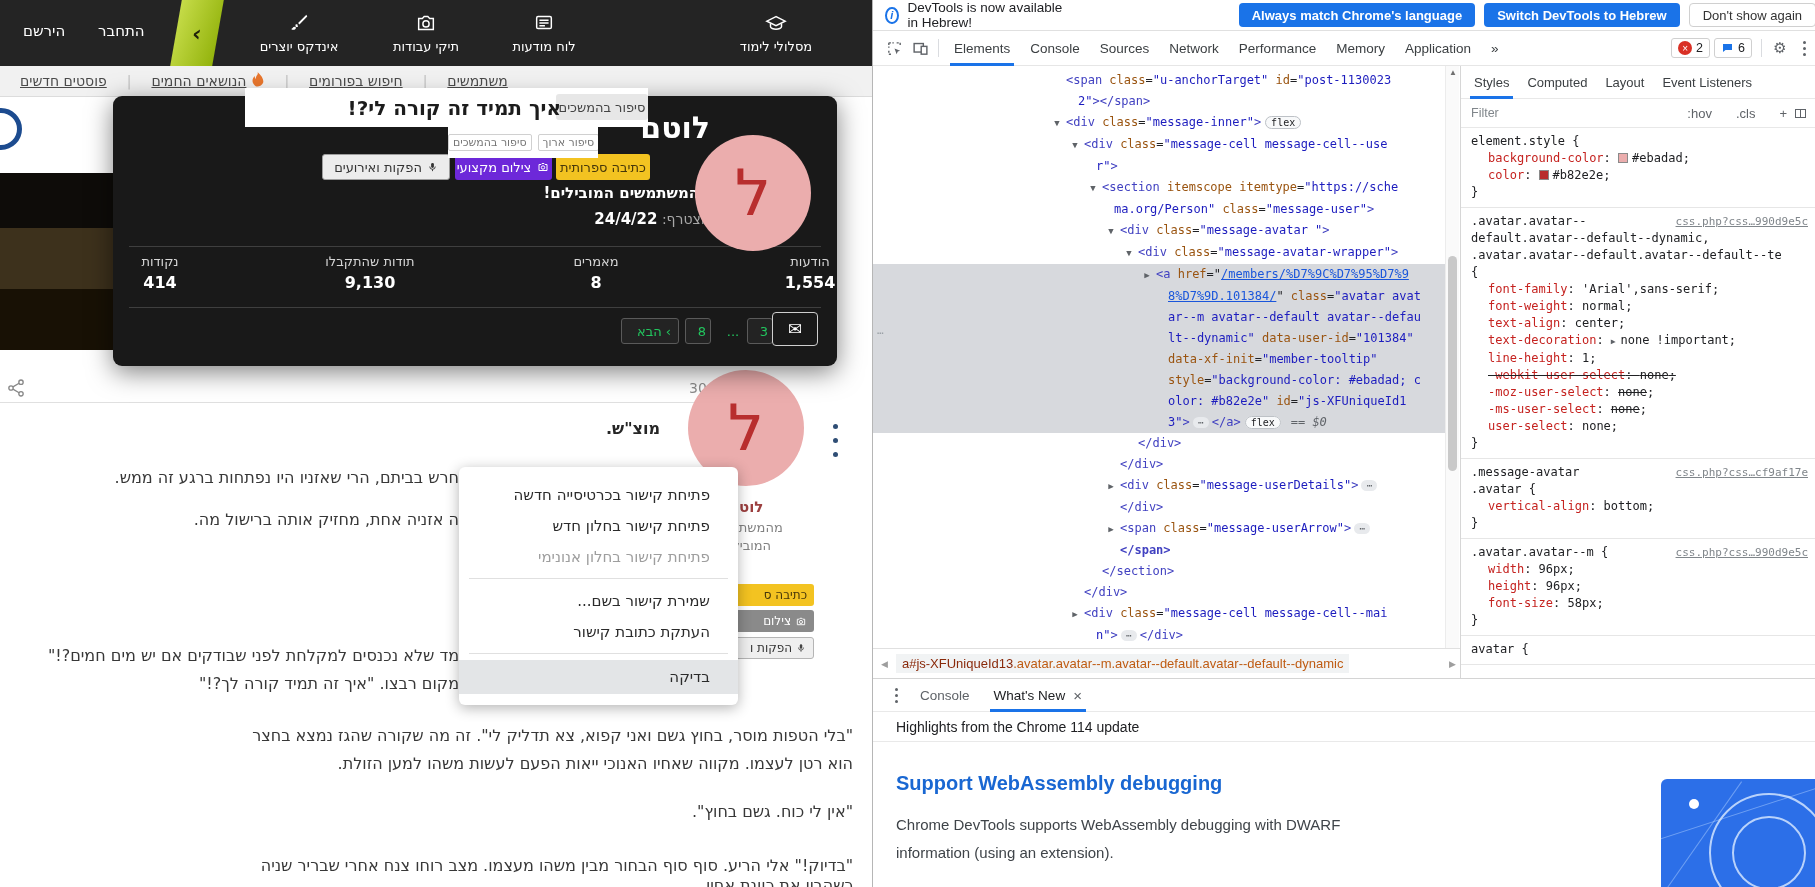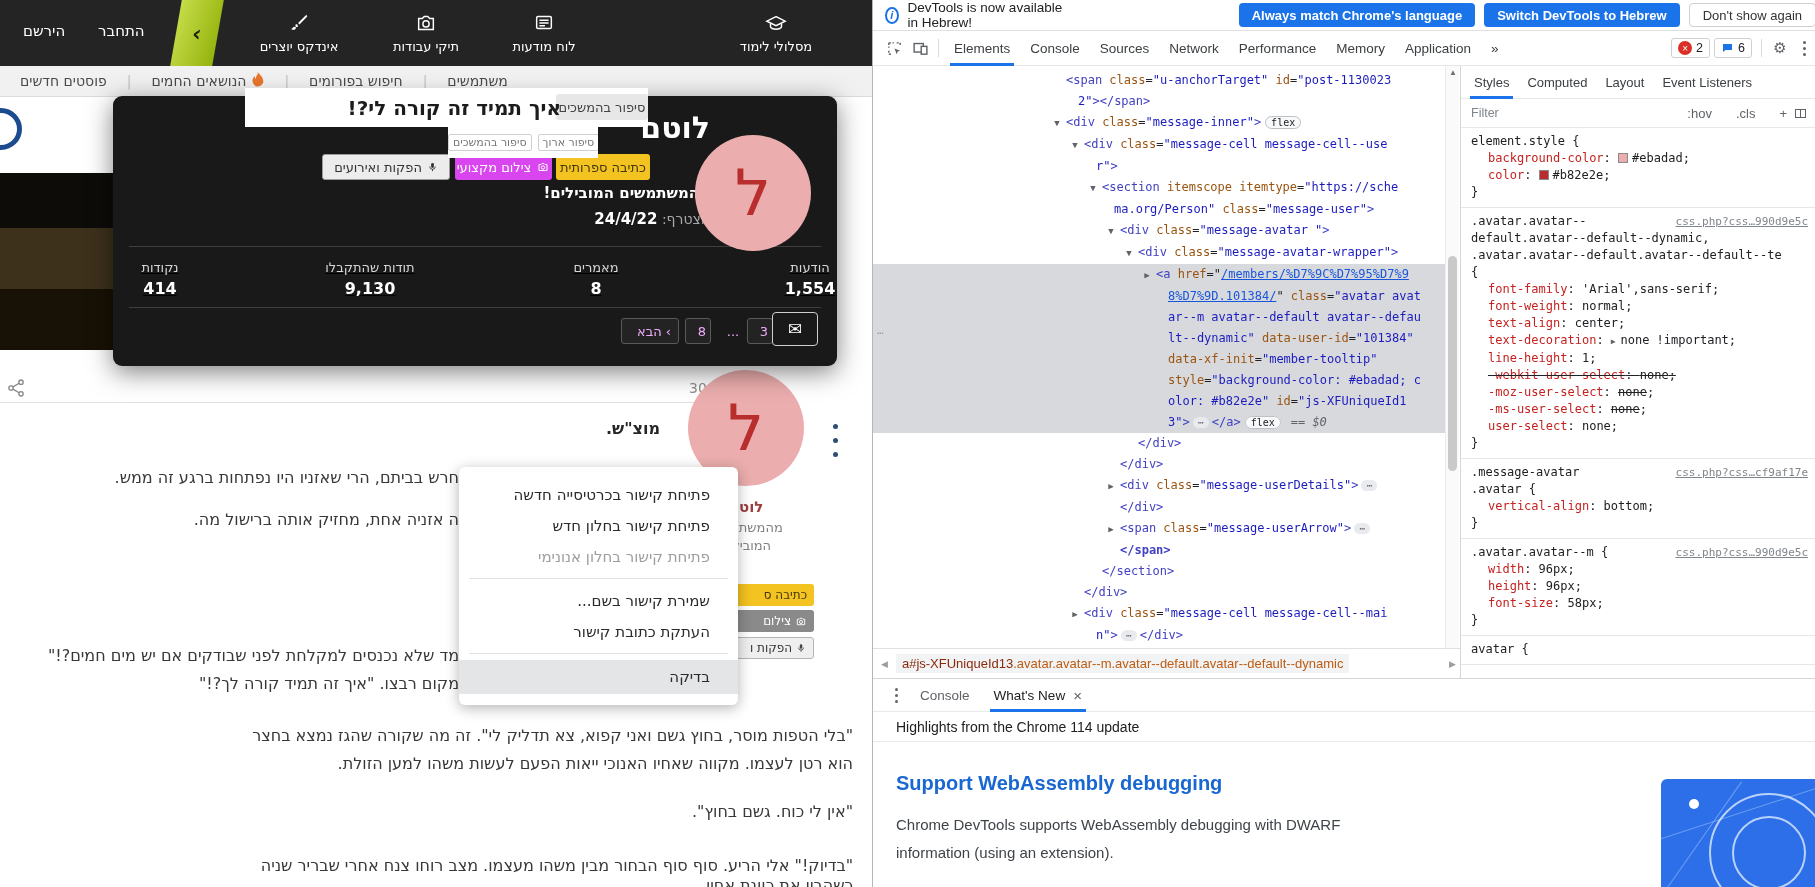--- a/index.html
+++ b/index.html
@@ -21,21 +21,21 @@
   .nav-item svg { display:block; }
   #nav-creators { left:249px; width:100px; }
   #nav-portfolios { left:376px; width:100px; }
   #nav-board { left:494px; width:100px; }
   #nav-forums { left:607px; width:99px; background:#e2e2e2; color:#1f1f1f; }
   #nav-paths { left:712px; width:128px; }
 
   #subnav { position:absolute; left:0; top:66px; width:872px; height:31px; background:#f1f1f1;
     border-bottom:1px solid #dcdcdc; display:flex; flex-direction:row-reverse; align-items:center;
     gap:0; padding-right:28px; font-size:14px; color:#4a4a4a; direction:rtl; }
-  .subnav-item { padding:0 20px; white-space:nowrap; cursor:pointer; display:flex; align-items:center; gap:5px; }
+  .subnav-item { padding:0 20px; white-space:nowrap; cursor:pointer; display:flex; align-items:center; gap:5px;text-decoration:underline; }
   .subnav-sep { color:#c2c2c2; }
   #logo-fragment { position:absolute; left:-20px; top:108px; width:42px; height:42px;
     border:5px solid #1c4b8f; border-radius:50%; }
 
   .brown-band-1 { position:absolute; left:0; top:173px; width:113px; height:55px; background:#0e0c09; }
   .brown-band-2 { position:absolute; left:0; top:228px; width:113px; height:61px; background:#3d311c; }
   .brown-band-3 { position:absolute; left:0; top:289px; width:113px; height:61px; background:#181105; }
 
   
   #strip-a { position:absolute; left:245px; top:88px; width:403px; height:39px; background:#fff; z-index:25; }
@@ -52,33 +52,33 @@
   
   #tooltip-card { position:absolute; left:113px; top:96px; width:724px; height:270px; background:#191919;
     border-radius:9px; box-shadow:0 6px 26px rgba(0,0,0,.5); z-index:20; }
   #tt-name { position:absolute; right:127px; top:14px; color:#fff; font-size:30px; font-weight:bold; direction:rtl; }
   #tt-avatar { position:absolute; left:582px; top:39px; width:116px; height:116px; border-radius:50%;
     background:#ebadad; color:#b82e2e; display:flex; align-items:center; justify-content:center;
     font-size:64px; z-index:22; }
   .tt-btn { position:absolute; top:58px; height:26px; border-radius:3px; display:flex; align-items:center;
     justify-content:center; gap:5px; font-size:13px; cursor:pointer; white-space:nowrap; direction:rtl; }
   #tt-btn-write { left:443px; width:94px; background:#f3c321; color:#46370a; }
-  #tt-btn-photo { left:342px; width:97px; background:#d946ef; color:#fff; }
+  #tt-btn-photo { left:342px; width:97px; background:#6d28d9; color:#fff; }
   #tt-btn-events { left:209px; width:128px; background:#ececec; color:#333; border:1px solid #9d9d9d; }
   #tt-highlight { position:absolute; right:127px; top:88px; color:#fff; font-weight:bold; font-size:15px; direction:rtl; }
   #tt-joined { position:absolute; right:127px; top:114px; font-size:14px; direction:rtl; color:#a8a8a8; }
   #tt-joined b { color:#fff; font-size:15px; }
   .tt-sep { position:absolute; left:16px; width:692px; border-top:1px solid #3f3f3f; }
   #tt-sep1 { top:150px; } #tt-sep2 { top:211px; }
-  .tt-stat { position:absolute; top:164px; width:130px; text-align:center;text-decoration:underline; }
+  .tt-stat { position:absolute; top:158px; width:130px; text-align:center; }
   .tt-stat .sl { font-size:13px; color:#d6d6d6; }
   .tt-stat .sv { font-size:16px; color:#fff; font-weight:bold; margin-top:4px; }
   #stat-messages { left:632px; } #stat-articles { left:418px; } #stat-thanks { left:192px; } #stat-points { left:-18px; }
   .pager-item { position:absolute; top:222px; height:26px; border:1px solid #5a5a5a; background:#232323;
-    color:#f0abfc; font-size:13px; border-radius:3px; display:flex; align-items:center; justify-content:center; cursor:pointer;padding-left:8px; }
+    color:#22c55e; font-size:13px; border-radius:3px; display:flex; align-items:center; justify-content:center; cursor:pointer;padding-left:8px; }
   #pg-next { left:508px; width:58px; gap:4px; }
   #pg-8 { left:572px; width:26px; } #pg-dots { left:603px; width:26px; border:none; background:none; } #pg-3 { left:634px; width:26px; }
   #tt-mail { position:absolute; left:659px; top:216px; width:46px; height:34px; border:1px solid #cfcfcf;
     border-radius:4px; color:#fff; font-size:17px; display:flex; align-items:center; justify-content:center; cursor:pointer; }
 
   
   #share-icon { position:absolute; left:6px; top:378px; cursor:pointer; }
   #post-date { position:absolute; right:120px; top:380px; font-size:14px; color:#8c8c8c; }
   #post-hr { position:absolute; left:0; top:402px; width:756px; border-top:1px solid #e0e0e0; }
   #arrow-diamond { position:absolute; left:757px; top:390px; width:17px; height:17px; background:#fff;

